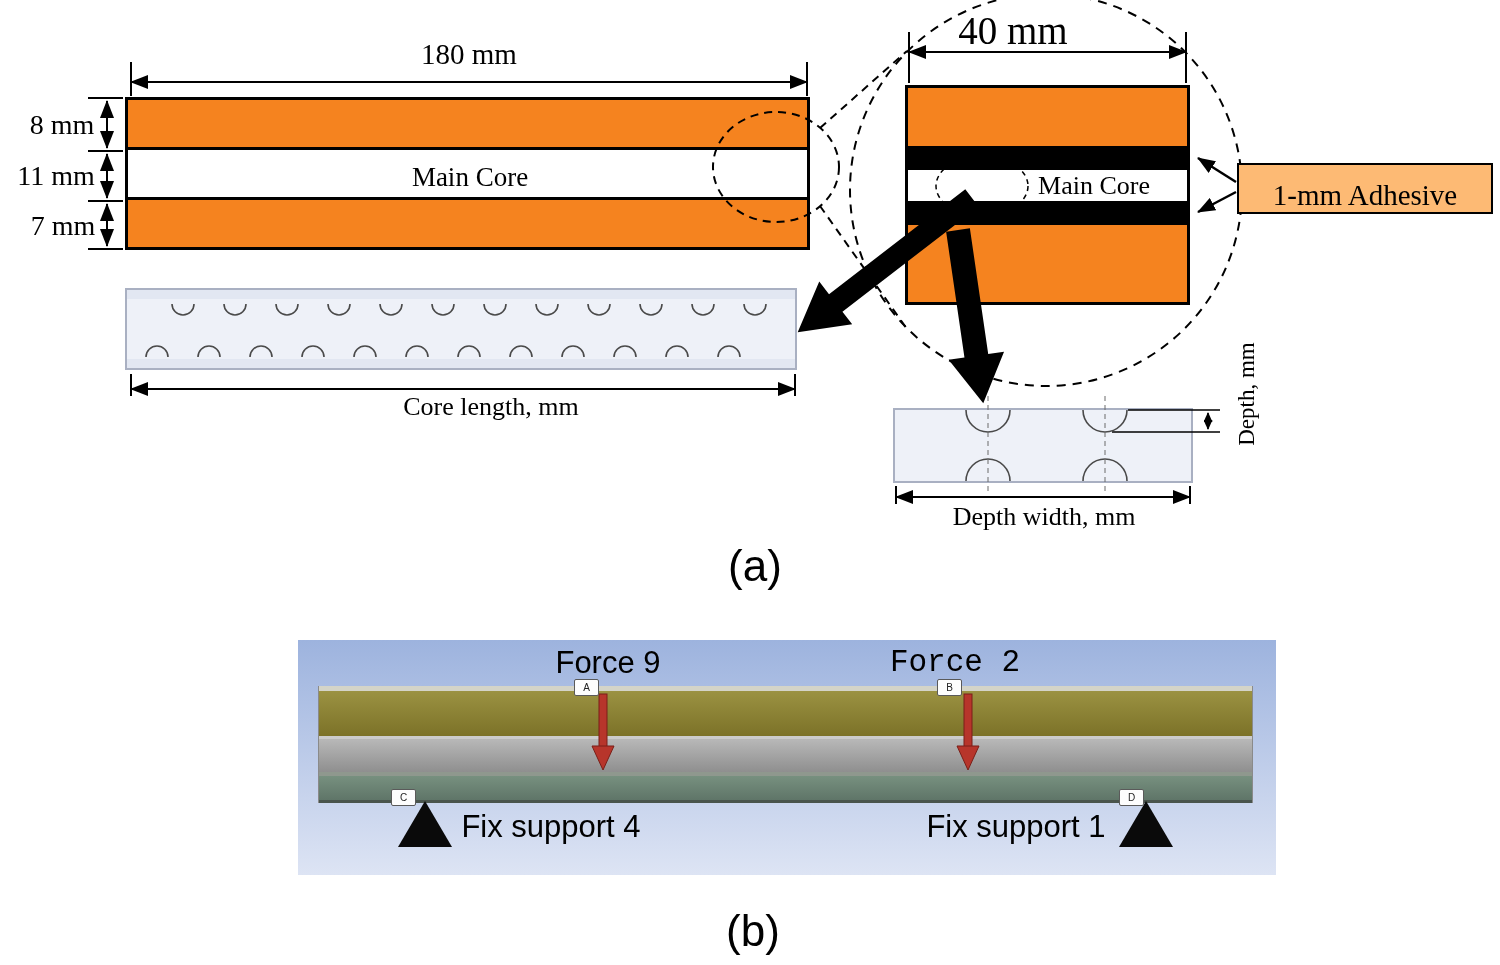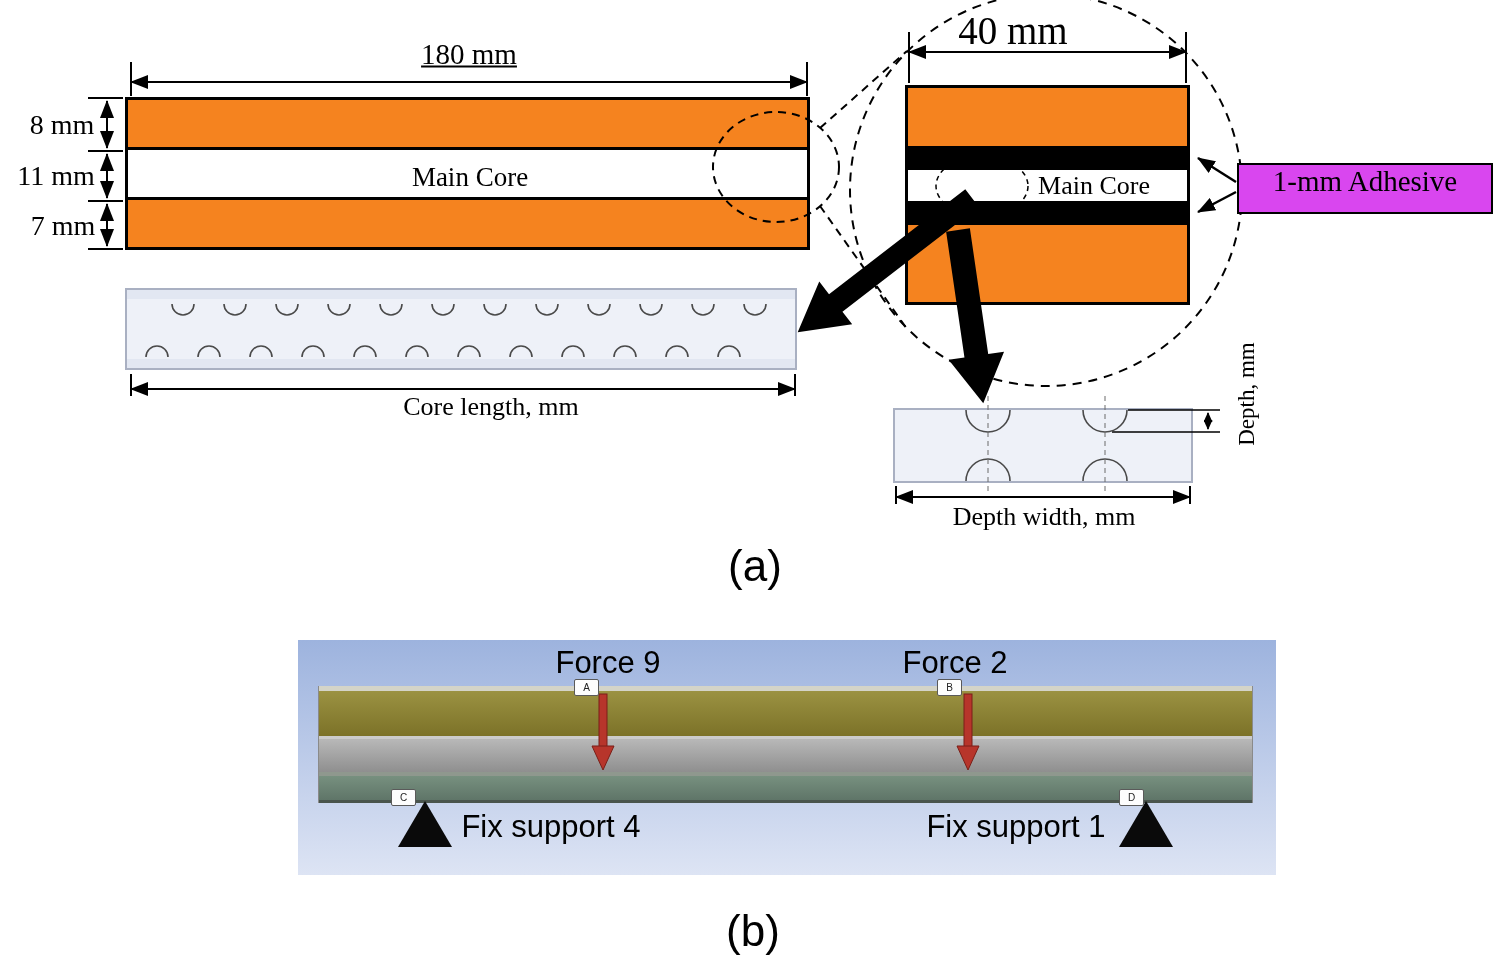--- a/index.html
+++ b/index.html
@@ -9,22 +9,22 @@
   .label{position:absolute;transform:translate(-50%,-50%);
          font-family:"Liberation Serif","DejaVu Serif",serif;
          color:#000;white-space:nowrap;line-height:1;}
   .label.sans{font-family:"Liberation Sans","DejaVu Sans",sans-serif;}
   .label.rot{transform:translate(-50%,-50%) rotate(-90deg);}
   .outline{border:3px solid #000;background:#fff;}
   .face{background:#f5831f;}
   .plate{background:#eef1f8;border:2px solid #a9b0c2;}
   .plate-edge{position:absolute;left:0;right:0;height:9px;background:#e2e7f2;}
   .overlay{position:absolute;left:0;top:0;pointer-events:none;}
-  .callout{position:absolute;border:2px solid #000;background:#d946ef;
-           display:flex;align-items:flex-start;justify-content:center;
+  .callout{position:absolute;border:2px solid #000;background:#fdba74;
+           display:flex;align-items:flex-end;justify-content:center;
            font-family:"Liberation Serif","DejaVu Serif",serif;font-size:29px;}
   .tag{position:absolute;width:23px;height:15px;background:#fdfdfd;border:1px solid #5a5a5a;
        display:flex;align-items:center;justify-content:center;
        font-size:10px;color:#222;border-radius:2px;z-index:5;}
   .fea-bg{background:linear-gradient(#9db3de,#dde4f4);}
   .fea-beam{border-left:1px solid #8a8a8a;border-right:1px solid #8a8a8a;}
   .fea-layer{width:100%;}
 </style>
 </head>
 <body>
@@ -148,37 +148,37 @@
   </g>
   <g>
     <rect x="964" y="694" width="8" height="54" fill="#b7352b" stroke="#7a1f18" stroke-width="1"></rect>
     <polygon points="957,746 979,746 968,770" fill="#b7352b" stroke="#7a1f18" stroke-width="1"></polygon>
   </g>
 
   <polygon points="425,801 452,847 398,847" fill="#0a0a0a"></polygon>
   <polygon points="1146,801 1173,847 1119,847" fill="#0a0a0a"></polygon>
 </svg>
 
-<div class="label" style="left:469px;top:54px;font-size:29px;text-decoration:underline;">180 mm</div>
+<div class="label" style="left:469px;top:54px;font-size:29px;">180 mm</div>
 <div class="label" style="left:62px;top:125px;font-size:28px;">8 mm</div>
 <div class="label" style="left:56px;top:176px;font-size:28px;">11 mm</div>
 <div class="label" style="left:63px;top:226px;font-size:28px;">7 mm</div>
 <div class="label" style="left:470px;top:177px;font-size:27px;">Main Core</div>
 <div class="label" style="left:463px;top:407px;font-size:26px;margin-left:28px;">Core length, mm</div>
 <div class="label" style="left:1013px;top:30px;font-size:39px;">40 mm</div>
 <div class="label" style="left:1094px;top:186px;font-size:26px;">Main Core</div>
 <div class="callout" style="left:1237px;top:163px;width:252px;height:47px;">
   <span>1-mm Adhesive</span>
 </div>
 <div class="label" style="left:1044px;top:517px;font-size:26px;">Depth width, mm</div>
 <div class="label rot" style="left:1246px;top:394px;font-size:23px;">Depth, mm</div>
 <div class="label sans" style="left:755px;top:566px;font-size:44px;">(a)</div>
 
 <div class="label sans" style="left:608px;top:662px;font-size:31px;">Force 9</div>
-<div class="label sans" style="left:955px;top:662px;font-size:31px;">Force 2</div>
+<div class="label sans" style="left:955px;top:662px;font-size:31px;font-family:Liberation Mono, monospace;">Force 2</div>
 <div class="label sans" style="left:551px;top:826px;font-size:31px;">Fix support 4</div>
 <div class="label sans" style="left:1016px;top:826px;font-size:31px;">Fix support 1</div>
 <div class="label sans" style="left:753px;top:931px;font-size:44px;">(b)</div>
 
 <div class="tag" style="left:574px;top:679px;">A</div>
 <div class="tag" style="left:937px;top:679px;">B</div>
 <div class="tag" style="left:391px;top:789px;">C</div>
 <div class="tag" style="left:1119px;top:789px;">D</div>
 
 </body></html>

